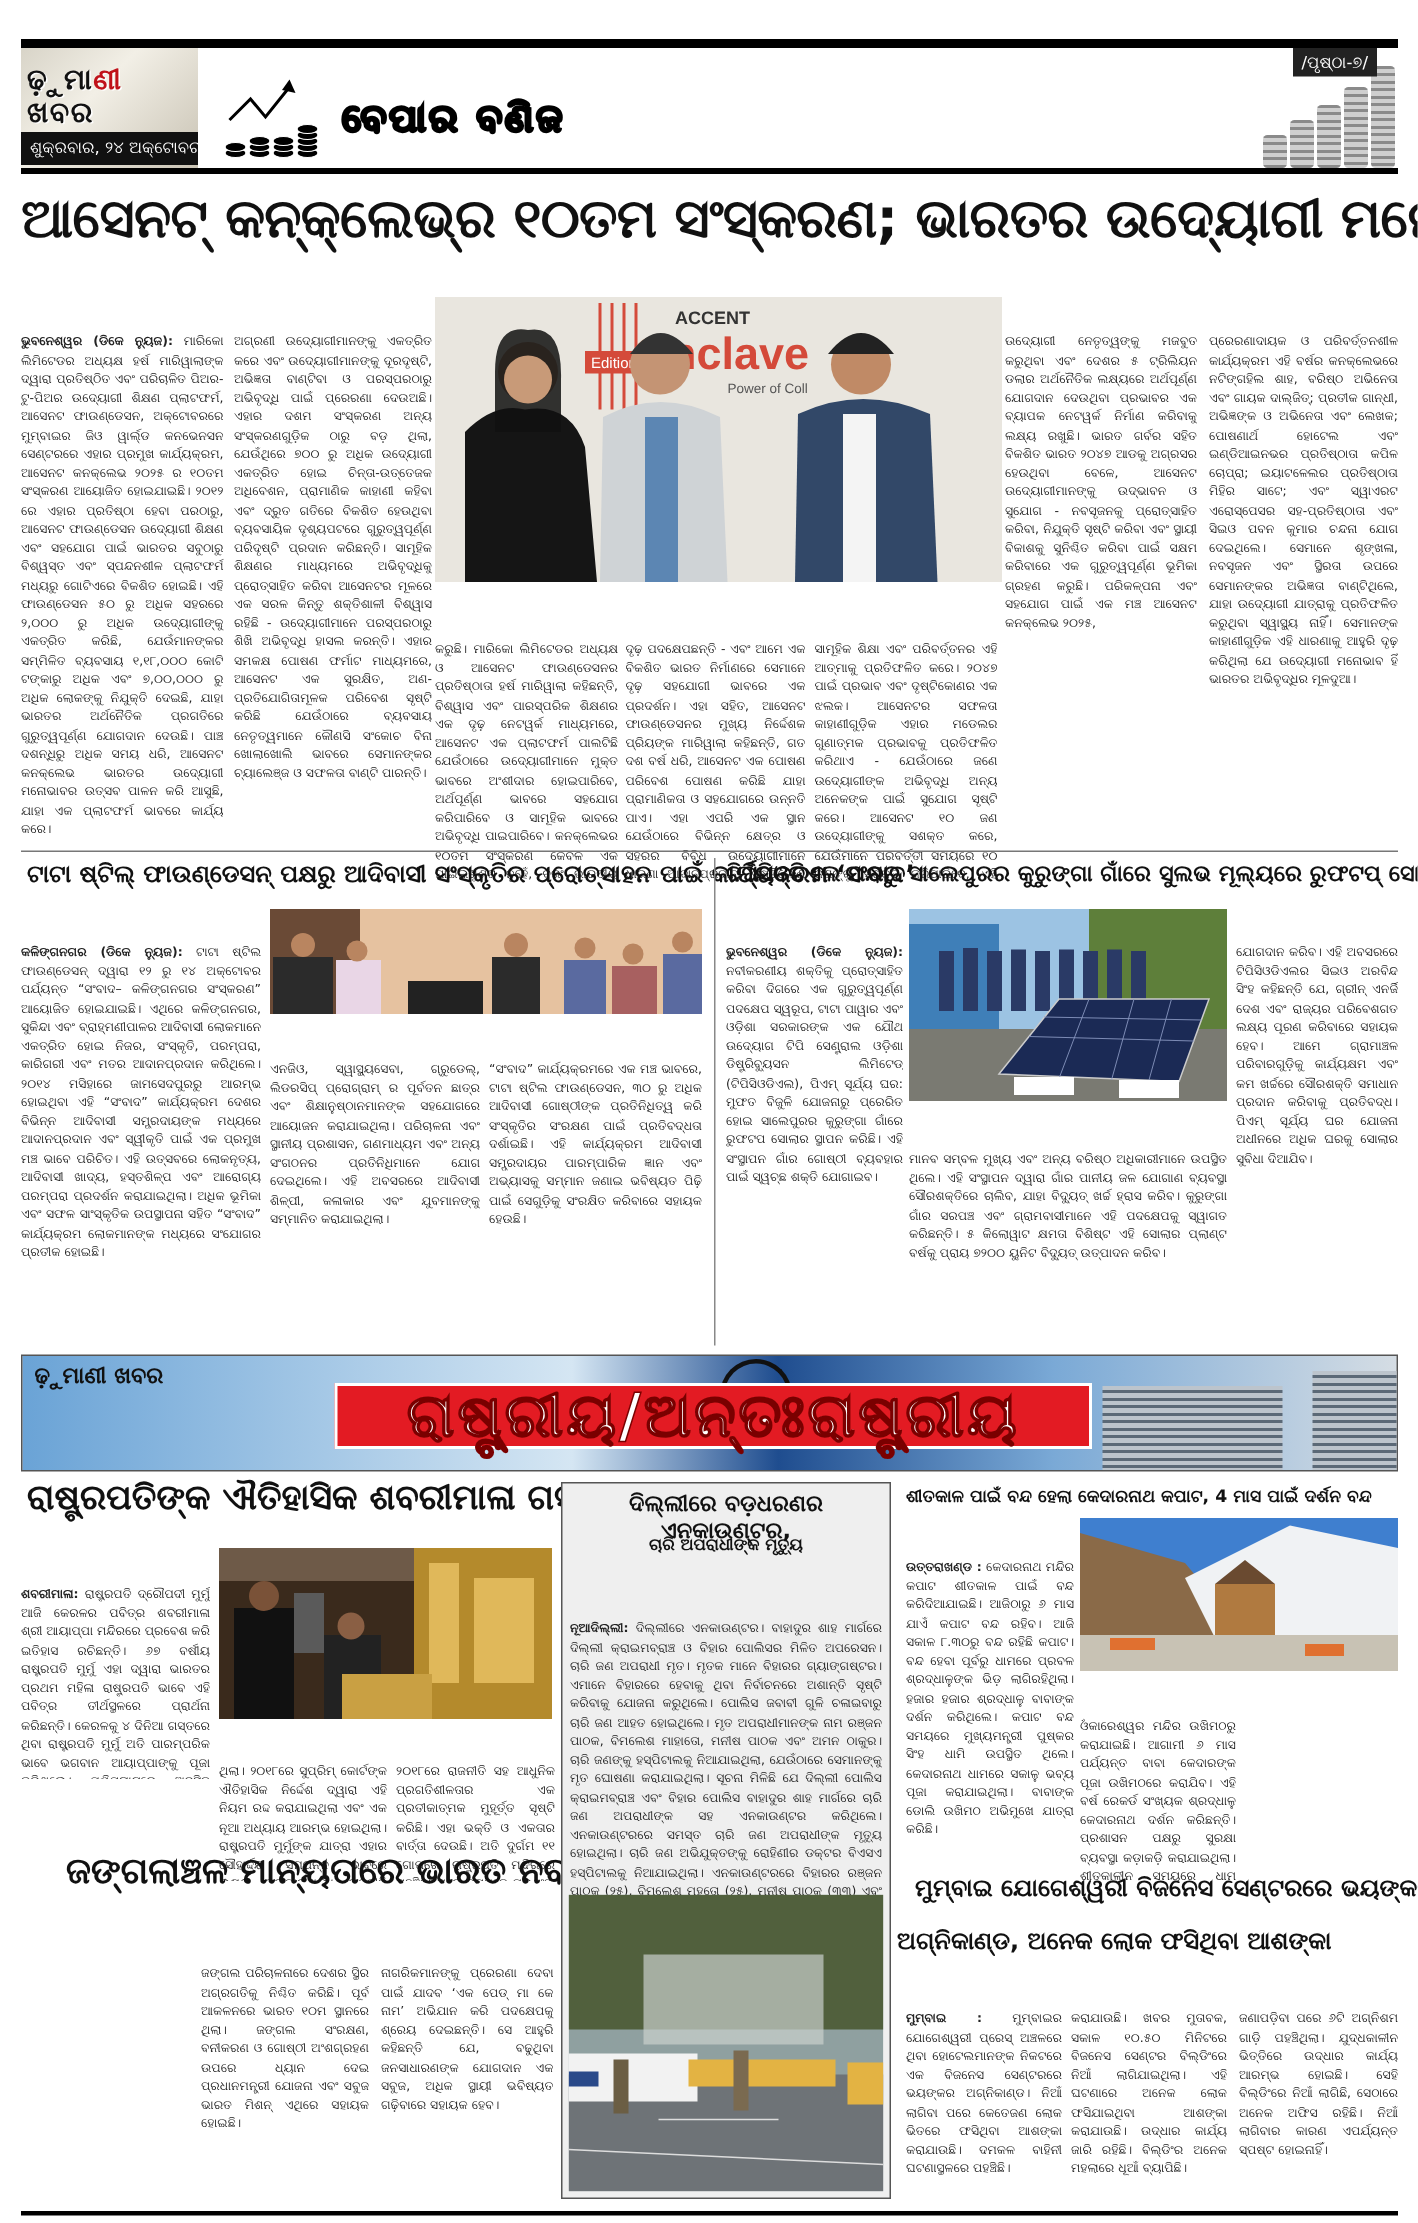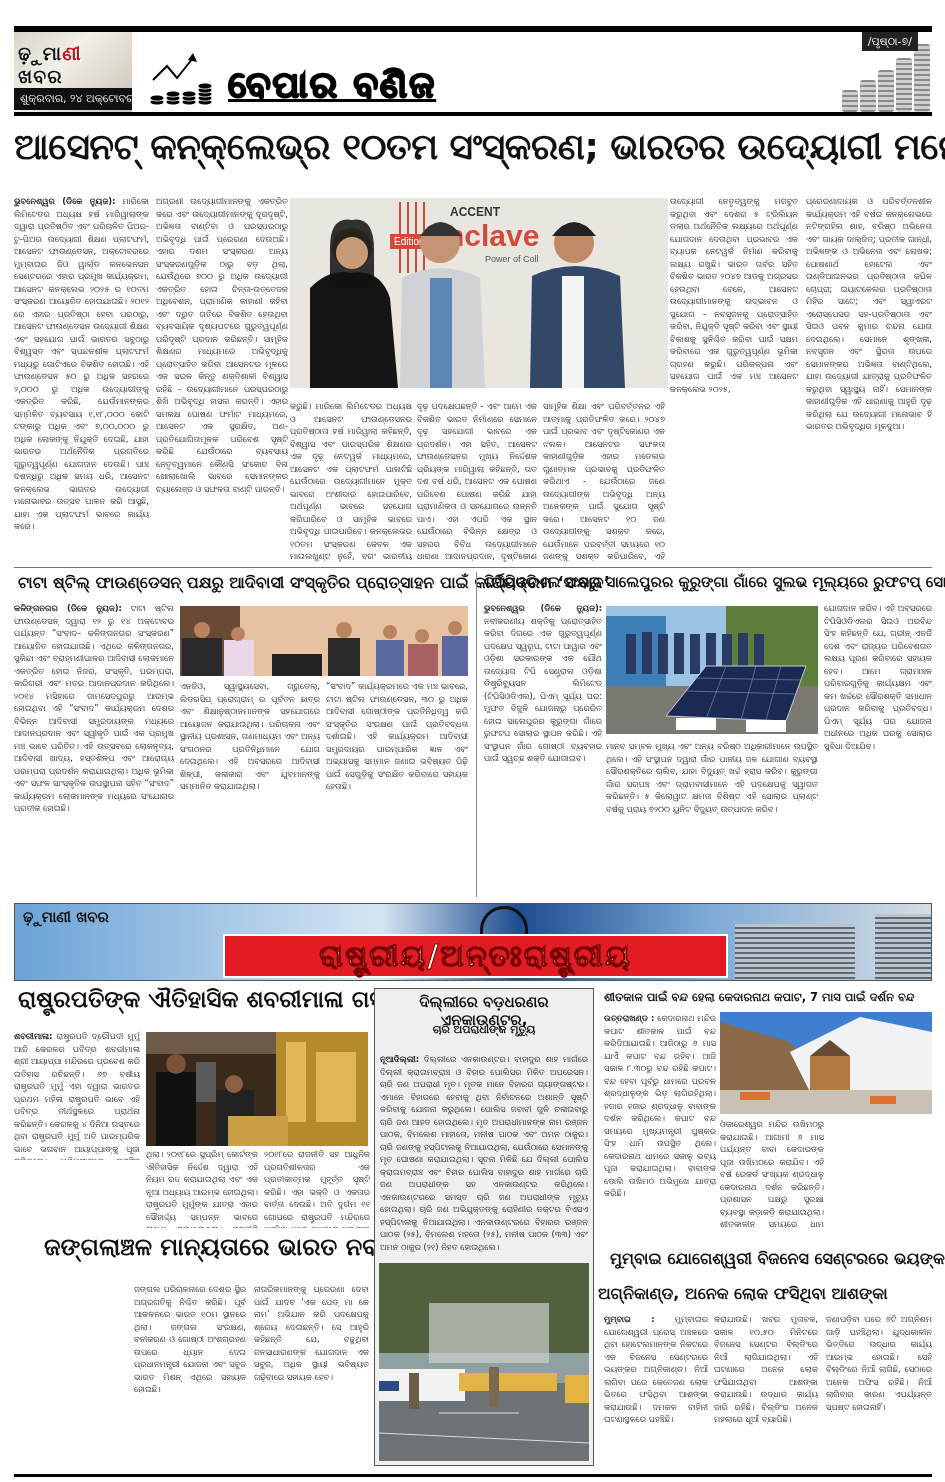--- a/index.html
+++ b/index.html
@@ -5,37 +5,37 @@
   * { box-sizing: border-box; margin: 0; padding: 0; }
   body { width: 945px; height: 1482px; background: #fff; font-family: "DejaVu Sans", sans-serif; color: #111; overflow: hidden; position: relative; }
   .page { position: absolute; left: 14px; top: 0; width: 918px; height: 1482px; }
   
   .mast { position: absolute; left: 0; top: 26px; width: 918px; height: 90px; border-top: 6px solid #000; border-bottom: 4px solid #000; background: #fff; }
   .mast-left { position: absolute; left: 0; top: 0; width: 118px; height: 80px; background: linear-gradient(135deg,#d8d4c8,#f2efe6 40%,#c9c3b4); overflow: hidden; }
   .brand { position: absolute; left: 4px; top: 10px; font-size: 19px; font-weight: bold; color: #111; letter-spacing: 1px; text-shadow: 1px 1px 0 #fff; }
   .brand .red { color: #c0121a; }
   .datebar { position: absolute; left: 0; top: 56px; width: 118px; height: 22px; background: #111; color: #fff; font-size: 11px; line-height: 22px; padding-left: 6px; white-space: nowrap; }
   .mast-icon { position: absolute; left: 135px; top: 18px; width: 72px; height: 60px; }
-  .section-title { position: absolute; left: 214px; top: 32px; font-size: 36px; font-weight: bold; color: #fff; -webkit-text-stroke: 2px #000; letter-spacing: 2px; text-decoration: underline; }
+  .section-title { position: absolute; left: 214px; top: 32px; font-size: 25px; font-weight: bold; color: #fff; -webkit-text-stroke: 2px #000; letter-spacing: 2px; }
   .page-num { position: absolute; right: 14px; top: 0; background: #222; color: #fff; font-size: 11px; padding: 3px 6px; }
   .coins { position: absolute; right: 0; top: 8px; width: 92px; height: 72px; }
   .coins span { position: absolute; bottom: 0; width: 16px; background: repeating-linear-gradient(#8a8a8a 0 2px,#cfcfcf 2px 5px); border-radius: 3px; }
   
   .h1 { position: absolute; left: 0; top: 126px; width: 918px; text-align: center; font-size: 36px; font-weight: bold; letter-spacing: -0.5px; white-space: nowrap; }
   .body-text { font-size: 8.3px; line-height: 12.5px; text-align: justify; color: #222; }
-  .col { position: absolute; overflow: hidden; }
+  .col { position: absolute; overflow: hidden; margin-top: 26px; }
   .dateline { font-weight: bold; }
   .photo { position: absolute; overflow: hidden; }
   .h2 { position: absolute; font-size: 19px; font-weight: bold; white-space: nowrap; }
   .rule-h { position: absolute; height: 2px; background: #000; }
   .rule-v { position: absolute; width: 1px; background: #888; }
   
   .banner { position: absolute; left: 0; top: 903px; width: 918px; height: 78px; background: linear-gradient(90deg,#6aa3d6 0%,#d5e6f3 40%,#1f4d8f 55%,#7aa9d6 75%,#d5dde4 100%); overflow: hidden; border: 1px solid #555; }
   .banner-brand { position: absolute; left: 8px; top: 4px; font-size: 15px; font-weight: bold; color: #111; }
-  .banner-title { position: absolute; left: 208px; top: 30px; width: 505px; height: 44px; background: #e31b23; border: 2px solid #fff; color: #fff; font-size: 30px; font-weight: bold; text-align: center; line-height: 40px; -webkit-text-stroke: 1px #7a0000; letter-spacing: 2px; }
+  .banner-title { position: absolute; left: 208px; top: 18px; width: 505px; height: 44px; background: #e31b23; border: 2px solid #fff; color: #fff; font-size: 40px; font-weight: bold; text-align: center; line-height: 40px; -webkit-text-stroke: 1px #7a0000; letter-spacing: 2px; }
   .globe { position: absolute; left: 465px; top: 2px; width: 48px; height: 36px; border: 3px solid #111; border-bottom: none; border-radius: 24px 24px 0 0; }
   .bld { position: absolute; background: repeating-linear-gradient(#bcc4cc 0 3px,#5b6977 3px 5px); }
   .boxed { position: absolute; border: 1px solid #555; background: #efefef; }
 </style>
 </head>
 <body>
 
 <div class="page">
 
   <div class="mast">
@@ -279,21 +279,21 @@
         <rect x="110" y="104" width="10" height="40" fill="#7a6a50"></rect>
         <rect x="30" y="110" width="10" height="36" fill="#6b5e44"></rect>
         <g stroke="#ddd" stroke-width="1">
             <line x1="0" y1="170" x2="210" y2="180"></line>
             <line x1="60" y1="150" x2="140" y2="150"></line>
           </g>
       </svg>
     </div>
   </div>
 
-  <div class="h2" style="left:590px;top:990px;font-size:11.5px">ଶୀତକାଳ ପାଇଁ ବନ୍ଦ ହେଲା କେଦାରନାଥ କପାଟ, 7 ମାସ ପାଇଁ ଦର୍ଶନ ବନ୍ଦ</div>
+  <div class="h2" style="left:590px;top:990px;font-size:11.5px">ଶୀତକାଳ ପାଇଁ ବନ୍ଦ ହେଲା କେଦାରନାଥ କପାଟ, 4 ମାସ ପାଇଁ ଦର୍ଶନ ବନ୍ଦ</div>
   <div class="col body-text" style="left:590px;top:1012px;width:112px;height:215px">
     <span class="dateline">ଉତ୍ତରାଖଣ୍ଡ :</span>
     <span>କେଦାରନାଥ ମନ୍ଦିର କପାଟ ଶୀତକାଳ ପାଇଁ ବନ୍ଦ କରିଦିଆଯାଇଛି। ଆଜିଠାରୁ ୬ ମାସ ଯାଏଁ କପାଟ ବନ୍ଦ ରହିବ। ଆଜି ସକାଳ ୮.୩୦ରୁ ବନ୍ଦ ରହିଛି କପାଟ। ବନ୍ଦ ହେବା ପୂର୍ବରୁ ଧାମରେ ପ୍ରବଳ ଶ୍ରଦ୍ଧାଳୁଙ୍କ ଭିଡ଼ ଲାଗିରହିଥିଲା। ହଜାର ହଜାର ଶ୍ରଦ୍ଧାଳୁ ବାବାଙ୍କ ଦର୍ଶନ କରିଥିଲେ। କପାଟ ବନ୍ଦ ସମୟରେ ମୁଖ୍ୟମନ୍ତ୍ରୀ ପୁଷ୍କର ସିଂହ ଧାମି ଉପସ୍ଥିତ ଥିଲେ। କେଦାରନାଥ ଧାମରେ ସକାଳୁ ଭବ୍ୟ ପୂଜା କରାଯାଇଥିଲା। ବାବାଙ୍କ ଡୋଲି ଉଖିମଠ ଅଭିମୁଖେ ଯାତ୍ରା କରିଛି।</span>
   </div>
   <div class="photo" style="left:706px;top:1012px;width:212px;height:102px">
     <svg viewBox="0 0 212 102" width="212" height="102">
       <rect width="212" height="102" fill="#3f7fcf"></rect>
       <polygon points="0,102 0,10 70,30 120,90" fill="#8a6a48"></polygon>
       <polygon points="70,40 140,5 212,20 212,80 90,80" fill="#f0f2f4"></polygon>
       <rect x="90" y="44" width="40" height="36" fill="#b07a40"></rect>

